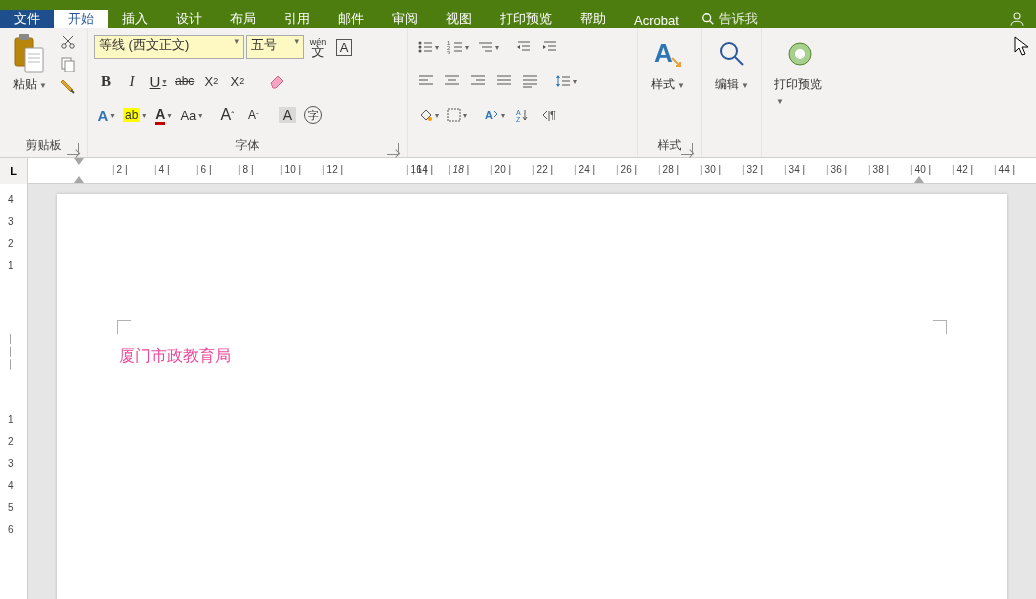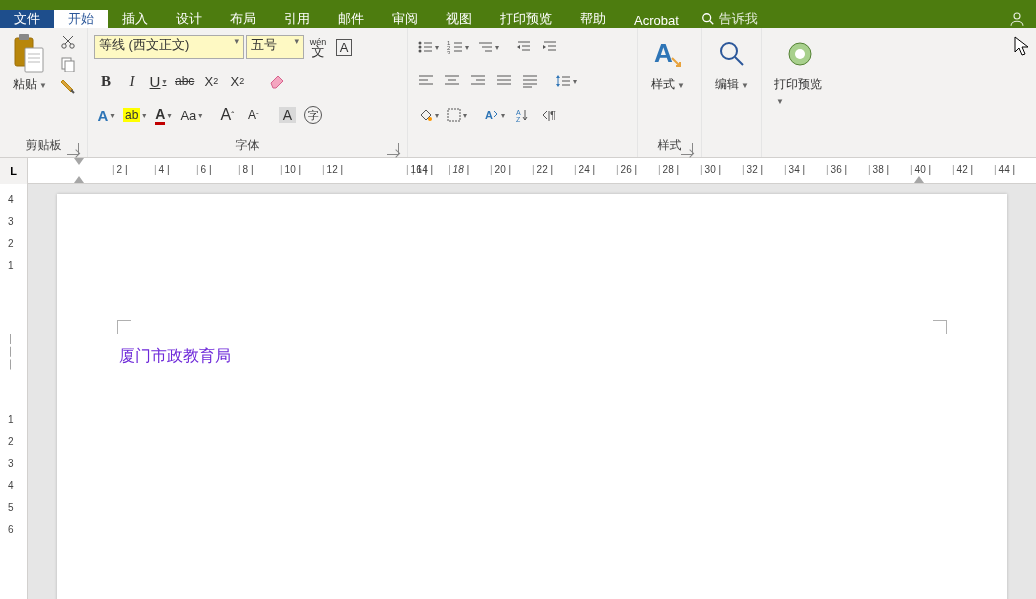--- a/index.html
+++ b/index.html
@@ -37,21 +37,21 @@
 .ind.up{border-left:5px solid transparent;border-right:5px solid transparent;border-bottom:7px solid #a6a6a6;bottom:0}
 .doc-area{position:absolute;left:0;right:0;top:184px;bottom:0;display:flex;background:#e6e6e6}
 .v-ruler{width:28px;background:#fff;border-right:1px solid #d2d0ce;position:relative}
 .v-scale{position:absolute;left:0;right:0;top:40px;bottom:0}
 .vtick{position:absolute;font-size:10px;color:#444;left:8px;white-space:nowrap}
 .page-wrap{flex:1;overflow:auto;display:flex;justify-content:center;padding-top:10px}
 .page{width:950px;background:#fff;box-shadow:0 0 3px rgba(0,0,0,.2);position:relative;min-height:800px}
 .margin-mark{position:absolute;border:1px solid #b0b0b0}
 .mm-tl{left:60px;top:126px;width:14px;height:14px;border-right:none;border-bottom:none}
 .mm-tr{right:60px;top:126px;width:14px;height:14px;border-left:none;border-bottom:none}
-.doc-text{position:absolute;left:62px;top:152px;font-size:16px;color:#6d28d9}
+.doc-text{position:absolute;left:62px;top:152px;font-size:16px;color:#ec4899}
 .cursor-arrow{position:absolute;right:6px;top:36px;pointer-events:none}
 .user-icon{margin-left:auto;padding:0 10px;display:flex;align-items:center;opacity:.85}
 </style>
 </head>
 <body>
 
 <div class="tabbar">
   <div class="tab file">文件</div>
   <div class="tab active">开始</div>
   <div class="tab">插入</div>

